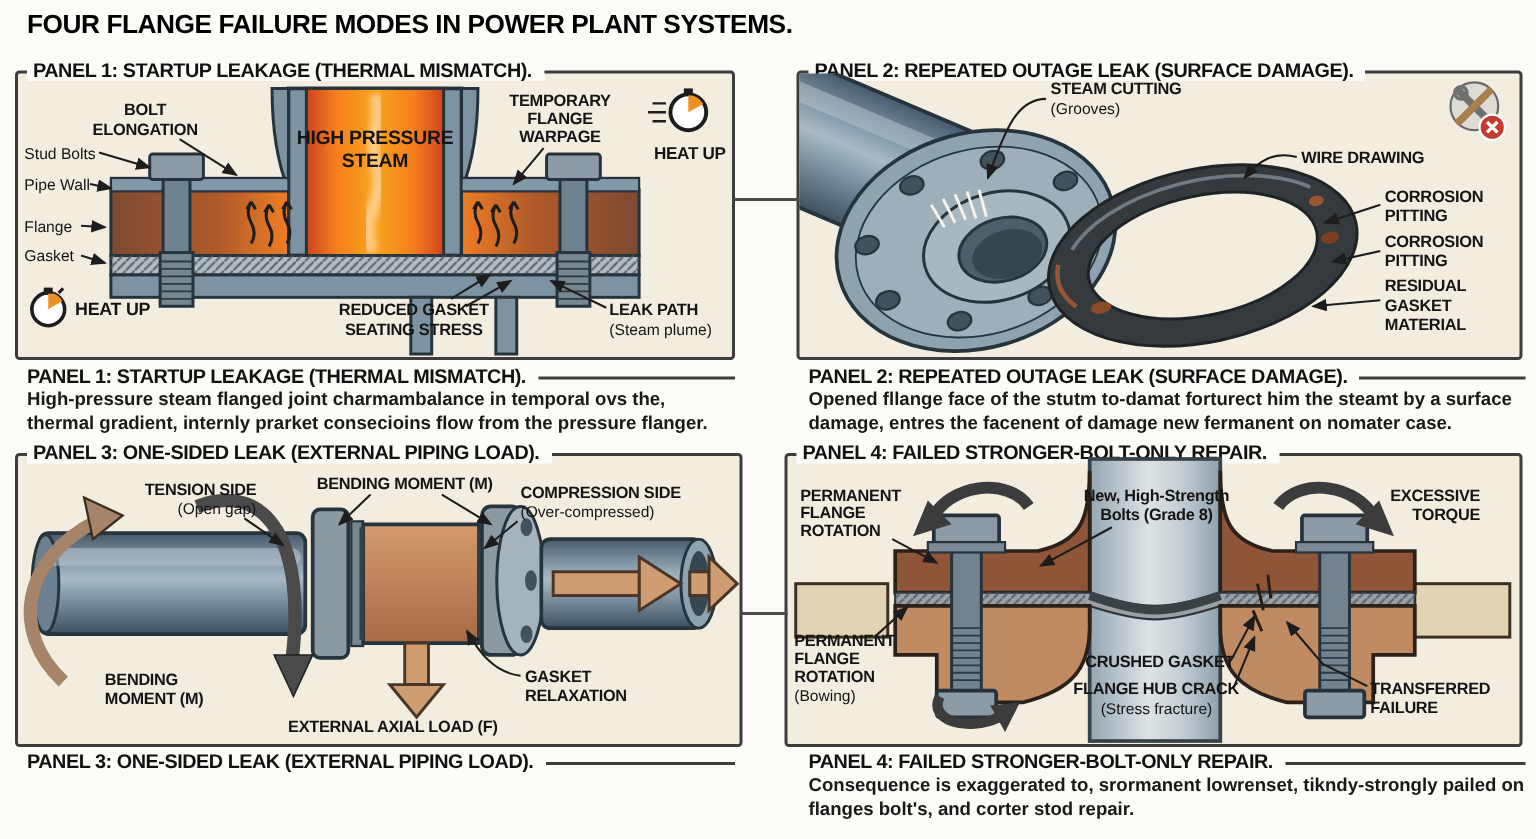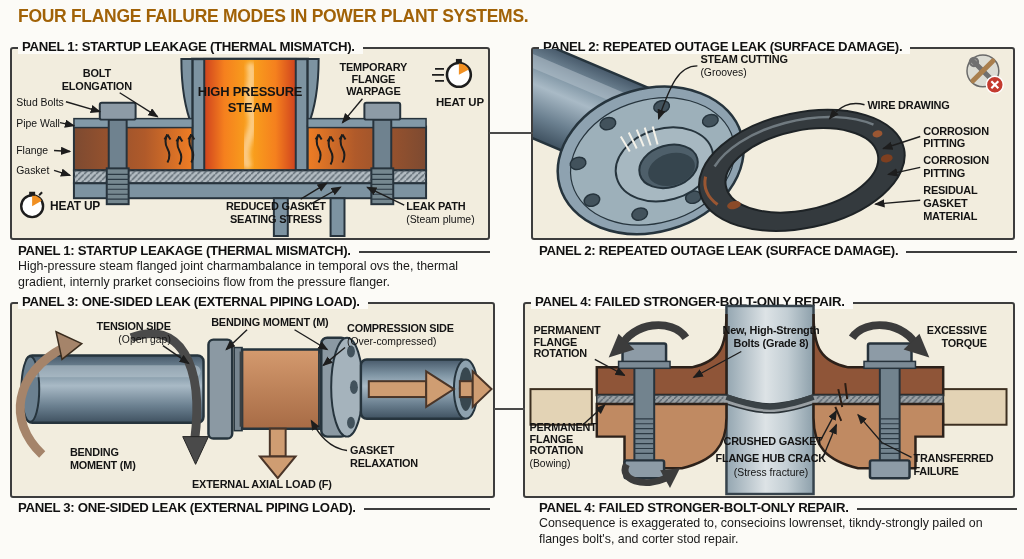--- a/index.html
+++ b/index.html
@@ -1,41 +1,41 @@
 <!DOCTYPE html>
 <html><head>
 <meta charset="utf-8">
 <style>
   * { margin:0; padding:0; box-sizing:border-box; }
   body { background:#ffffff; }
   .page { position:relative; width:1024px; height:559px; background:#fcfbf7;
           font-family:"Liberation Sans", sans-serif; overflow:hidden; }
   .main-title { position:absolute; left:18px; top:6px; font-size:17.5px; font-weight:700;
-                letter-spacing:-0.3px; color:#a16207; }
+                letter-spacing:-0.3px; color:#000000; }
   .panel-box { position:absolute; border:2px solid #3d3d3d; background:#f2edde; border-radius:3px; }
   #box1 { left:10px;  top:47px;  width:480px; height:193px; }
   #box2 { left:531px; top:47px;  width:484px; height:193px; }
   #box3 { left:10px;  top:302px; width:485px; height:196px; }
   #box4 { left:523px; top:302px; width:492px; height:196px; }
   .panel-header { position:absolute; top:-10px; left:6px; background:#fcfbf7;
                   padding:0 8px 0 4px; font-size:13.2px; font-weight:700; letter-spacing:-0.3px;
                   white-space:nowrap; color:#111; }
   .panel-box svg { position:absolute; left:0; top:0; width:100%; height:100%; }
   .connector { position:absolute; border-top:2px solid #4a4a4a; }
   #conn1 { left:489px; top:132px; width:44px; }
   #conn2 { left:494px; top:408px; width:31px; }
   .caption { position:absolute; }
   #cap1 { left:18px;  top:243px; width:472px; }
   #cap2 { left:539px; top:243px; width:478px; }
   #cap3 { left:18px;  top:500px; width:472px; }
   #cap4 { left:539px; top:500px; width:478px; }
   .caption-title-row { display:flex; align-items:center; gap:8px; }
   .caption-title { font-weight:700; font-size:13.2px; letter-spacing:-0.3px; white-space:nowrap; color:#111; }
   .caption-rule { flex:1; border-top:2px solid #3d3d3d; margin-top:2px; }
-  .caption-body { font-size:12.4px; line-height:1.26; color:#191919; margin-top:1px; }
+  .caption-body { font-size:12.4px; line-height:1.26; color:#191919; margin-top:1px;font-weight:bold; }
   svg text { font-family:"Liberation Sans", sans-serif; fill:#141414; }
   .t-b  { font-weight:700; font-size:11px; letter-spacing:-0.2px; }
   .t-r  { font-size:10.5px; }
   .t-big{ font-weight:700; font-size:13px; letter-spacing:-0.2px; }
   .leader { stroke:#1d1d1d; stroke-width:1.4; fill:none; }
 </style>
 </head>
 <body>
 
 <div class="page">
@@ -417,28 +417,29 @@
       <span class="caption-title">PANEL 1: STARTUP LEAKAGE (THERMAL MISMATCH).</span>
       <span class="caption-rule"></span>
     </div>
     <div class="caption-body">High-pressure steam flanged joint charmambalance in temporal ovs the, thermal gradient, internly prarket consecioins flow from the pressure flanger.</div>
   </div>
   <div class="caption" id="cap2">
     <div class="caption-title-row">
       <span class="caption-title">PANEL 2: REPEATED OUTAGE LEAK (SURFACE DAMAGE).</span>
       <span class="caption-rule"></span>
     </div>
+    <div class="caption-body">Opened fllange face of the stutm to-damat forturect him the steamt by a surface damage, entres the facenent of damage new fermanent on nomater case.</div>
   </div>
   <div class="caption" id="cap3">
     <div class="caption-title-row">
       <span class="caption-title">PANEL 3: ONE-SIDED LEAK (EXTERNAL PIPING LOAD).</span>
       <span class="caption-rule"></span>
     </div>
   </div>
   <div class="caption" id="cap4">
     <div class="caption-title-row">
       <span class="caption-title">PANEL 4: FAILED STRONGER-BOLT-ONLY REPAIR.</span>
       <span class="caption-rule"></span>
     </div>
-    <div class="caption-body">Consequence is exaggerated to, consecioins lowrenset, tikndy-strongly pailed on flanges bolt's, and corter stod repair.</div>
+    <div class="caption-body">Consequence is exaggerated to, srormanent lowrenset, tikndy-strongly pailed on flanges bolt's, and corter stod repair.</div>
   </div>
 
 </div>
 
 </body></html>

